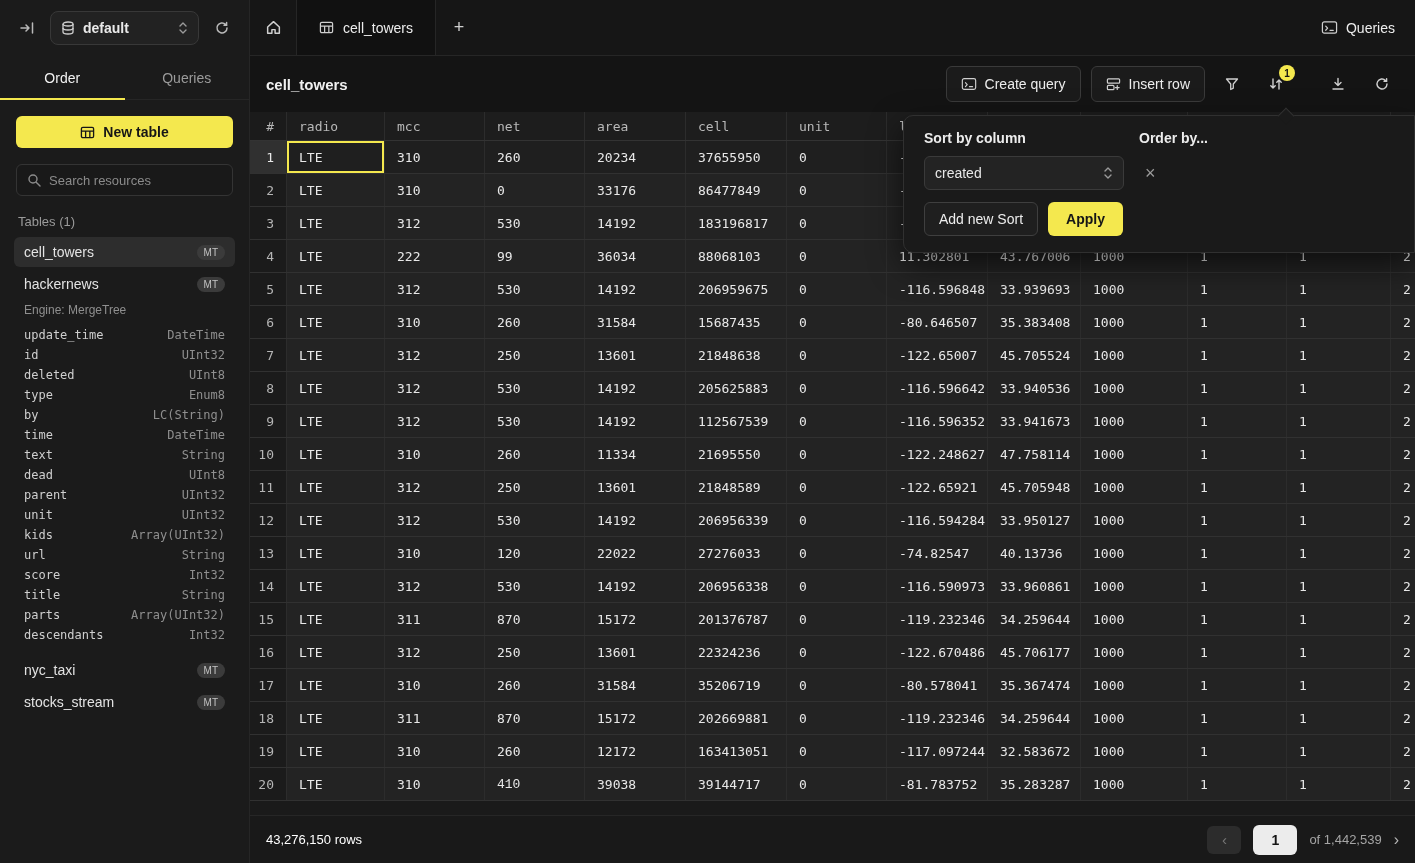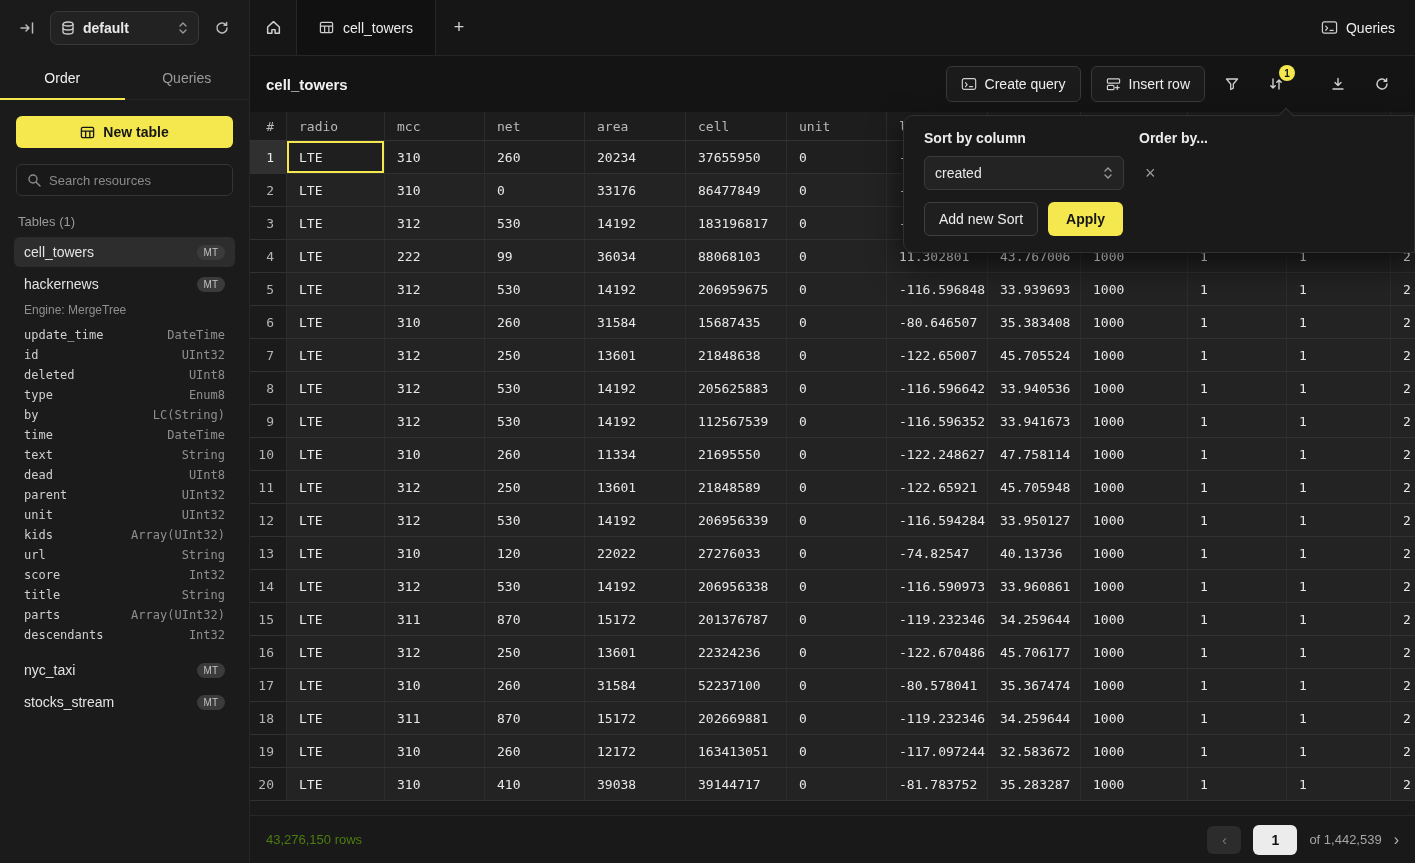--- a/index.html
+++ b/index.html
@@ -73,21 +73,21 @@
   .ghead{color:#b9b9b9;background:#1d1d1d;}
   .grow{display:flex;height:33px;background:#232323;border-bottom:1px solid #313131;}
   .gnum{justify-content:flex-end;background:#1b1b1b;color:#b5b5b5;}
   .sel-row{background:#1f1f1f;}
   .sel-row .gnum{background:#303030;color:#eaeaea;}
   .sel-cell{box-shadow:inset 0 0 0 2px var(--accent);}
 
   
   .footerbar{height:48px;background:#191919;border-top:1px solid var(--border);display:flex;align-items:center;
     padding:0 16px;}
-  .rows-count{color:#4d7c0f;font-size:13px;}
+  .rows-count{color:#ffffff;font-size:13px;}
   .pager{margin-left:auto;display:flex;align-items:center;gap:12px;}
   .pg-prev{width:34px;height:28px;background:#2c2c2c;border:none;border-radius:6px;color:#777;font-size:15px;cursor:pointer;}
   .pg-input{width:44px;height:30px;background:#ececec;color:#141414;border:none;border-radius:6px;text-align:center;
     font-size:14px;font-weight:700;font-family:"Liberation Sans",sans-serif;}
   .pg-of{color:#a5a5a5;font-size:13px;}
   .pg-next{background:none;border:none;color:#b5b5b5;font-size:16px;cursor:pointer;}
 
   
   .popover{position:absolute;top:115px;right:0;width:512px;background:#1a1a1a;border:1px solid #303030;
     border-radius:10px 0 0 10px;box-shadow:0 12px 32px rgba(0,0,0,.6);padding:14px 20px 16px;z-index:10;min-height:135px;}
@@ -602,21 +602,21 @@
             <div class="gcell" style="width: 99px;">1</div>
             <div class="gcell" style="width: 104px;">1</div>
             <div class="gcell" style="width: 150px;">2</div>
           </div>
           <div class="grow">
             <div class="gcell gnum" style="width: 37px;">17</div>
             <div class="gcell" style="width: 98px;">LTE</div>
             <div class="gcell" style="width: 100px;">310</div>
             <div class="gcell" style="width: 100px;">260</div>
             <div class="gcell" style="width: 101px;">31584</div>
-            <div class="gcell" style="width: 101px;">52237100</div>
+            <div class="gcell" style="width: 101px;">35206719</div>
             <div class="gcell" style="width: 100px;">0</div>
             <div class="gcell" style="width: 101px;">-80.578041</div>
             <div class="gcell" style="width: 93px;">35.367474</div>
             <div class="gcell" style="width: 107px;">1000</div>
             <div class="gcell" style="width: 99px;">1</div>
             <div class="gcell" style="width: 104px;">1</div>
             <div class="gcell" style="width: 150px;">2</div>
           </div>
           <div class="grow">
             <div class="gcell gnum" style="width: 37px;">18</div>
@@ -645,21 +645,21 @@
             <div class="gcell" style="width: 93px;">32.583672</div>
             <div class="gcell" style="width: 107px;">1000</div>
             <div class="gcell" style="width: 99px;">1</div>
             <div class="gcell" style="width: 104px;">1</div>
             <div class="gcell" style="width: 150px;">2</div>
           </div>
           <div class="grow">
             <div class="gcell gnum" style="width: 37px;">20</div>
             <div class="gcell" style="width: 98px;">LTE</div>
             <div class="gcell" style="width: 100px;">310</div>
-            <div class="gcell" style="width: 100px;">410</div>
+            <div class="gcell" style="width: 100px; font-family: Liberation Mono, monospace;">410</div>
             <div class="gcell" style="width: 101px;">39038</div>
             <div class="gcell" style="width: 101px;">39144717</div>
             <div class="gcell" style="width: 100px;">0</div>
             <div class="gcell" style="width: 101px;">-81.783752</div>
             <div class="gcell" style="width: 93px;">35.283287</div>
             <div class="gcell" style="width: 107px;">1000</div>
             <div class="gcell" style="width: 99px;">1</div>
             <div class="gcell" style="width: 104px;">1</div>
             <div class="gcell" style="width: 150px;">2</div>
           </div>

